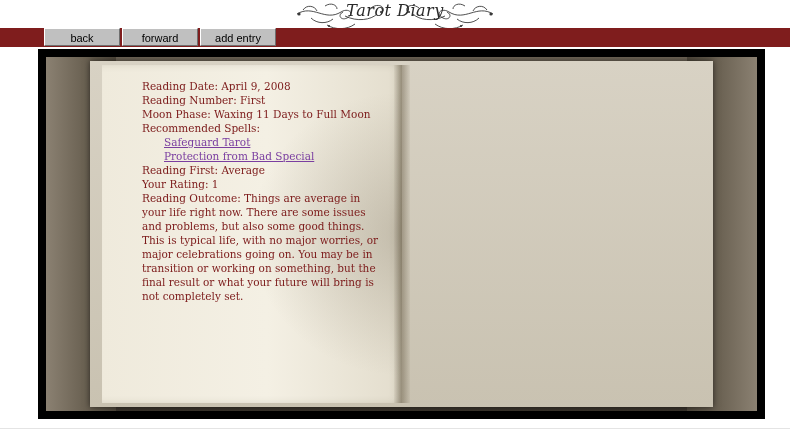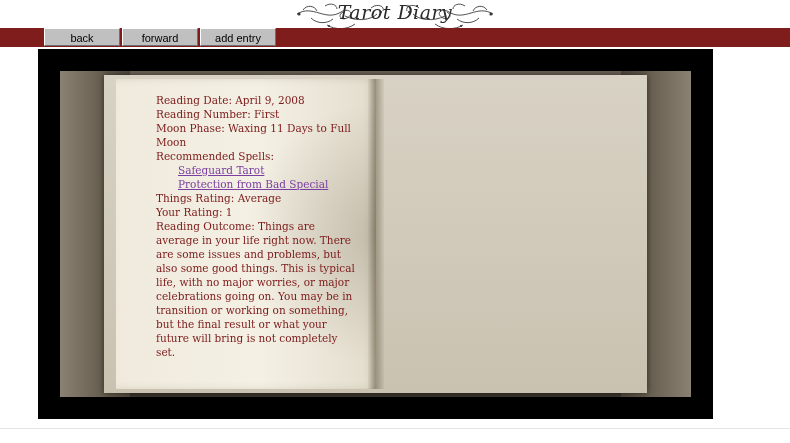--- a/index.html
+++ b/index.html
@@ -33,21 +33,21 @@
     height: 32px;
     pointer-events: none;
   }
   .title-text {
     position: absolute;
     left: 50%;
     top: 1px;
     transform: translateX(-50%);
     font-family: "DejaVu Serif", serif;
     font-style: italic;
-    font-size: 19px;
+    font-size: 16px;
     color: #2a2a2a;
     white-space: nowrap;
     letter-spacing: 0.5px;
     z-index: 3;
   }
 
   
   .navbar {
     position: absolute;
     left: 0;
@@ -79,24 +79,24 @@
     box-sizing: border-box;
     cursor: default;
     margin-right: 2px;
   }
 
   
   .book-frame {
     position: absolute;
     left: 38px;
     top: 49px;
-    width: 675px;
+    width: 727px;
     height: 370px;
     background: #000000;
-    padding: 22px;
+    padding: 8px;
     box-sizing: border-box;
   }
   .book-inner {
     position: relative;
     width: 100%;
     height: 100%;
     background: #2e2a26;
     overflow: hidden;
   }
 
@@ -275,21 +275,21 @@
     <div class="pages">
 
       <div class="page left">
         <div class="reading">
           <div class="line">Reading Date: April 9, 2008</div>
           <div class="line">Reading Number: First</div>
           <div class="line">Moon Phase: Waxing 11 Days to Full Moon</div>
           <div class="line">Recommended Spells:</div>
           <a class="spell-link">Safeguard Tarot</a>
           <a class="spell-link">Protection from Bad Special</a>
-          <div class="line">Things Rating: Average</div>
+          <div class="line">Reading First: Average</div>
           <div class="line">Your Rating: 1</div>
           <div class="line outcome">Reading Outcome: Things are average in your life right now. There are some issues and problems, but also some good things. This is typical life, with no major worries, or major celebrations going on. You may be in transition or working on something, but the final result or what your future will bring is not completely set.</div>
           <div class="spacer-sm"></div>
         </div>
       </div>
 
 
       <div class="gutter"></div>
     </div>
   </div>

